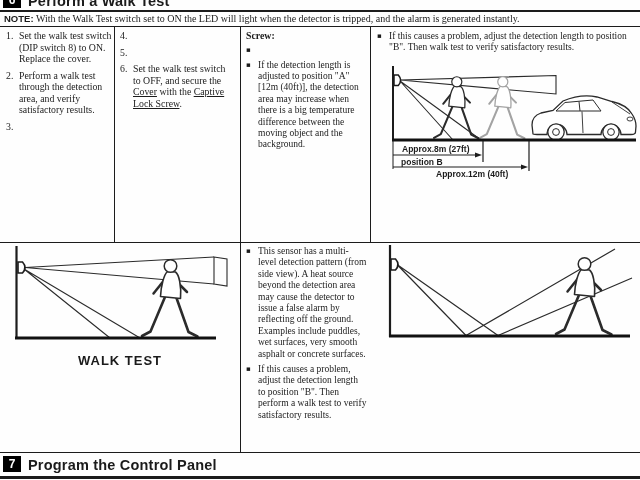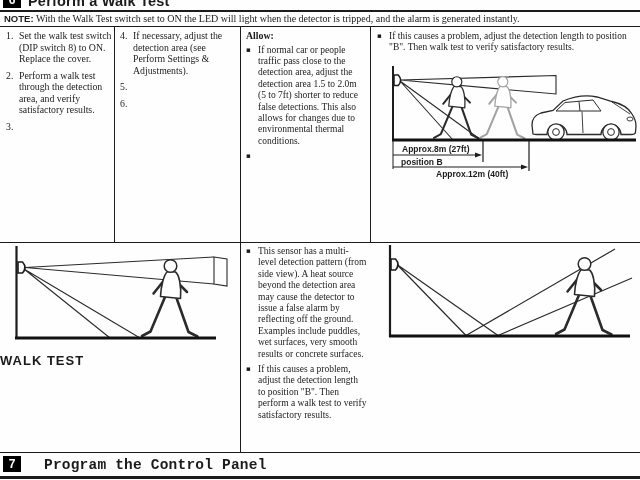--- a/index.html
+++ b/index.html
@@ -25,25 +25,25 @@
   .step-num{flex:none;width:13px;}
   .step-text{flex:1;}
   .u{text-decoration:underline;}
   .notes-heading{font-weight:bold;margin-bottom:3px;}
   .note-item{display:flex;margin-bottom:4px;font-size:9.5px;line-height:11.4px;}
   .bullet{flex:none;width:12px;font-size:7px;line-height:11px;font-family:"DejaVu Sans",sans-serif;}
   .note-text{flex:1;}
   
   .diag{position:absolute;}
   .diag text{font-family:"Liberation Sans",sans-serif;font-weight:bold;fill:#1c1c1c;}
-  .walk-caption{position:absolute;top:353px;left:0;width:240px;
+  .walk-caption{position:absolute;top:353px;left:0;width:240px;text-align:center;
                 font-family:"Liberation Sans",sans-serif;font-weight:bold;font-size:13px;
                 letter-spacing:1px;}
   .nb7{top:456px;left:3px;}
-  .t7{top:457px;left:44px;font-family:Liberation Mono, monospace;}
+  .t7{top:457px;left:28px;}
 </style>
 </head>
 <body>
 
 <div class="page">
 
   <svg width="0" height="0" style="position:absolute">
     <defs>
       <g id="walker">
         <path d="M-7 -40.5 L-21.5 -6 L-30 -1.5" fill="none" stroke="currentColor" stroke-width="2.6" stroke-linecap="round" stroke-linejoin="round"></path>
@@ -86,38 +86,38 @@
         <span class="step-text">Perform a walk test through the detection area, and verify satisfactory results.</span>
       </div>
     <div class="step">
         <span class="step-num">3.</span>
       </div>
   </div>
 
   <div class="col" style="left:120px;top:30px;width:114px;">
     <div class="step">
         <span class="step-num">4.</span>
-        <span class="step-text">If necessary, adjust the detection area (see Perform Settings &amp; Adjustments).</span>
       </div>
     <div class="step">
         <span class="step-num">5.</span>
       </div>
     <div class="step">
         <span class="step-num">6.</span>
+        <span class="step-text"><span>Set the walk test switch to OFF, and secure the </span><span class="u">Cover</span><span> with the </span><span class="u">Captive Lock Screw</span><span>.</span></span>
       </div>
   </div>
 
   <div class="col" style="left:246px;top:30px;width:120px;">
-    <div class="notes-heading">Allow:</div>
+    <div class="notes-heading">Screw:</div>
     <div class="note-item">
         <span class="bullet">▪</span>
-        <span class="note-text">If normal car or people traffic pass close to the detection area, adjust the detection area 1.5 to 2.0m (5 to 7ft) shorter to reduce false detections.  This also allows for changes due to environmental thermal conditions.</span>
       </div>
     <div class="note-item">
         <span class="bullet">▪</span>
+        <span class="note-text">If the detection length is adjusted to position "A" [12m (40ft)], the detection area may increase when there is a big temperature difference between the moving object and the background.</span>
       </div>
   </div>
 
   <div class="col" style="left:377px;top:31px;width:258px;">
     <div class="note-item">
         <span class="bullet">▪</span>
         <span class="note-text">If this causes a problem, adjust the detection length to position "B".  Then walk test to verify satisfactory results.</span>
       </div>
   </div>
 
@@ -160,21 +160,21 @@
     <path d="M16 26 L102 95 M16 26 L132 95" fill="none" stroke="#2b2b2b" stroke-width="1.1"></path>
     <use href="#det" transform="translate(10,19)" style="color:#1c1c1c"></use>
     <use href="#walker" transform="translate(164,94.5)" style="color:#2b2b2b"></use>
     <line x1="7" y1="95" x2="208" y2="95" stroke="#111" stroke-width="3.2"></line>
   </svg>
   <div class="walk-caption">WALK TEST</div>
 
   <div class="col" style="left:246px;top:246px;width:121px;">
     <div class="note-item">
         <span class="bullet">▪</span>
-        <span class="note-text">This sensor has a multi-level detection pattern (from side view).  A heat source beyond the detection area may cause the detector to issue a false alarm by reflecting off the ground.  Examples include puddles, wet surfaces, very smooth results or concrete surfaces.</span>
+        <span class="note-text">This sensor has a multi-level detection pattern (from side view).  A heat source beyond the detection area may cause the detector to issue a false alarm by reflecting off the ground.  Examples include puddles, wet surfaces, very smooth asphalt or concrete surfaces.</span>
       </div>
     <div class="note-item">
         <span class="bullet">▪</span>
         <span class="note-text">If this causes a problem, adjust the detection length to position "B".  Then perform a walk test to verify satisfactory results.</span>
       </div>
   </div>
 
   <svg class="diag" style="left:382px;top:243px;" width="256" height="102" viewBox="0 0 256 102">
     <line x1="8" y1="2" x2="8" y2="94" stroke="#1c1c1c" stroke-width="2.2"></line>
     <path d="M15 21.5 L84 92.5 M15 21.5 L116 92.5" fill="none" stroke="#2b2b2b" stroke-width="1.2"></path>

